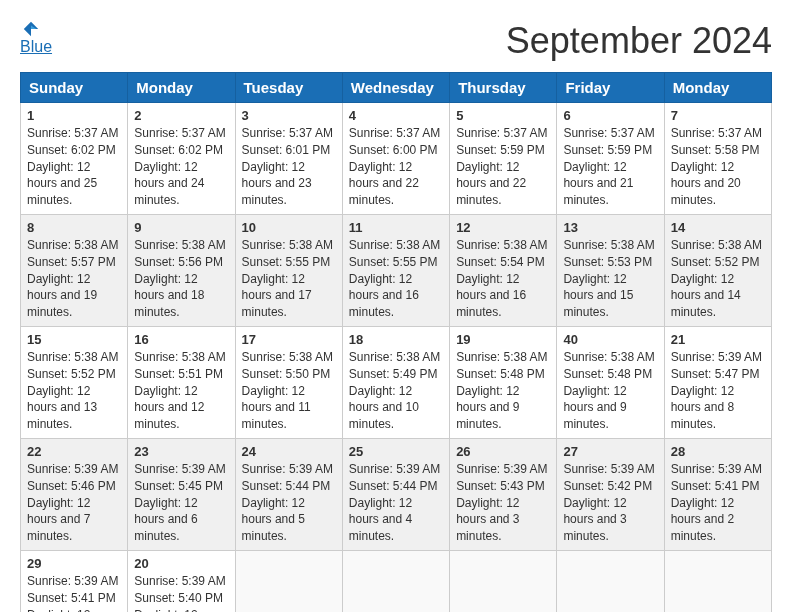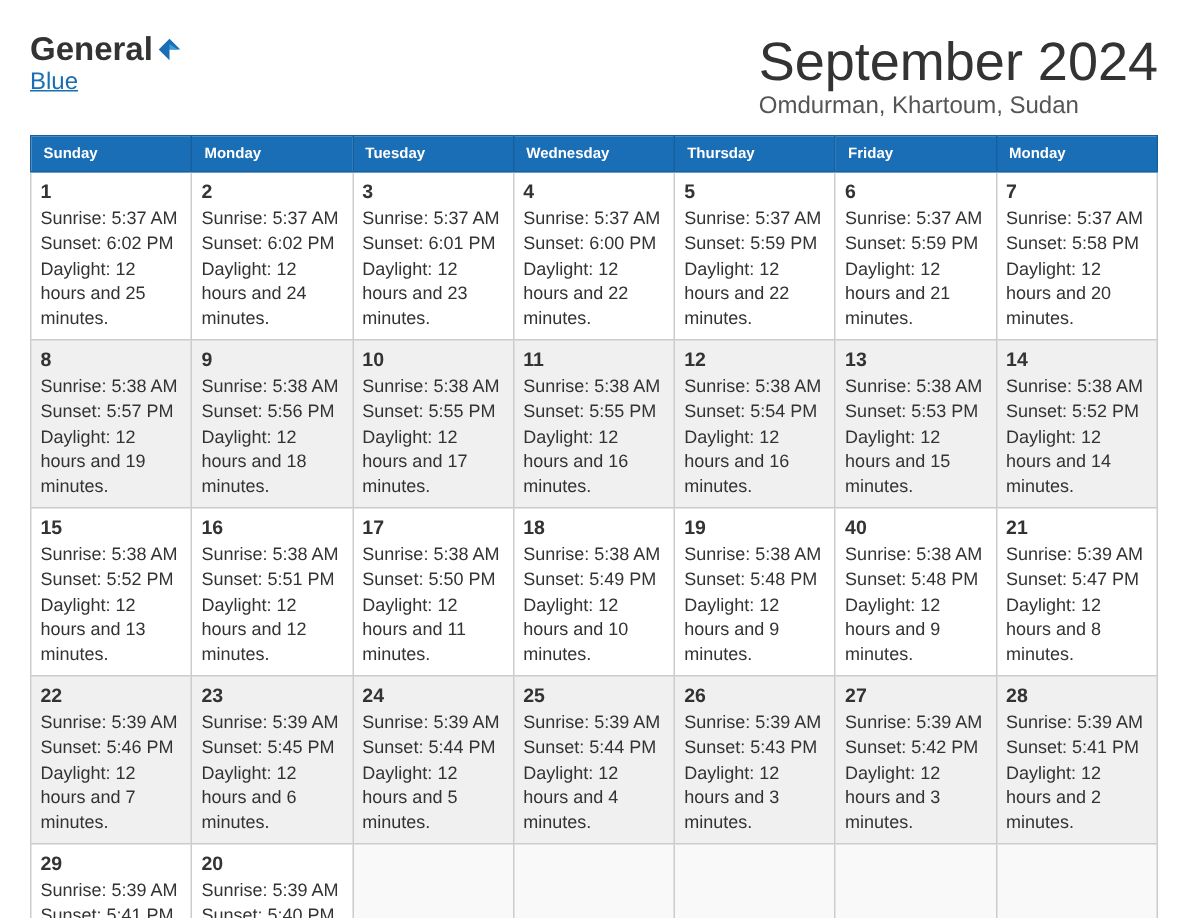--- a/index.html
+++ b/index.html
@@ -29,42 +29,42 @@
       color: #333;
     }
     .logo-general { color: #333; }
     .logo-blue { color: #1a6eb5; text-decoration: underline; }
     .logo-icon {
       width: 18px;
       height: 18px;
       margin-left: 2px;
     }
     .title-block {
-      text-align: left;
+      text-align: right;
     }
     .month-title {
       font-size: 36px;
       font-weight: normal;
       color: #333;
     }
     .subtitle {
       font-size: 16px;
       color: #555;
     }
     .calendar {
       width: 100%;
       border-collapse: collapse;
       border: 1px solid #ccc;
     }
     .calendar th {
       background-color: #1a6eb5;
       color: #fff;
       text-align: left;
       padding: 6px 8px;
-      font-size: 10px;
+      font-size: 15px;
       border: 1px solid #1560a0;
     }
     .calendar td {
       vertical-align: top;
       padding: 5px 6px;
       border: 1px solid #ccc;
       font-size: 10.5px;
       color: #333;
       width: calc(100% / 7);
       min-height: 80px;
@@ -88,33 +88,31 @@
     }
     .calendar tbody tr:nth-child(odd) td { background: #fff; }
     .calendar tbody tr:nth-child(even) td { background: #f0f0f0; }
   </style>
 </head>
 <body>
 
 <div class="header">
   <div class="logo">
     <div class="logo-text">
-      <span class="logo-general">General</span>
       <svg class="logo-icon" viewBox="0 0 20 20">
         <polygon points="10,2 18,10 10,10 10,18 2,10 10,2" fill="#1a6eb5"></polygon>
         <polygon points="10,6 16,10 10,10" fill="#3a9edc"></polygon>
       </svg>
     </div>
     <div>
       <span class="logo-blue">Blue</span>
     </div>
   </div>
   <div class="title-block">
     <div class="month-title">September 2024</div>
-    <div class="subtitle">Omdurman, Khartoum, Sudan</div>
   </div>
 </div>
 
 <table class="calendar">
   <thead>
     <tr>
     <th>Sunday</th>
         <th>Monday</th>
         <th>Tuesday</th>
         <th>Wednesday</th>

